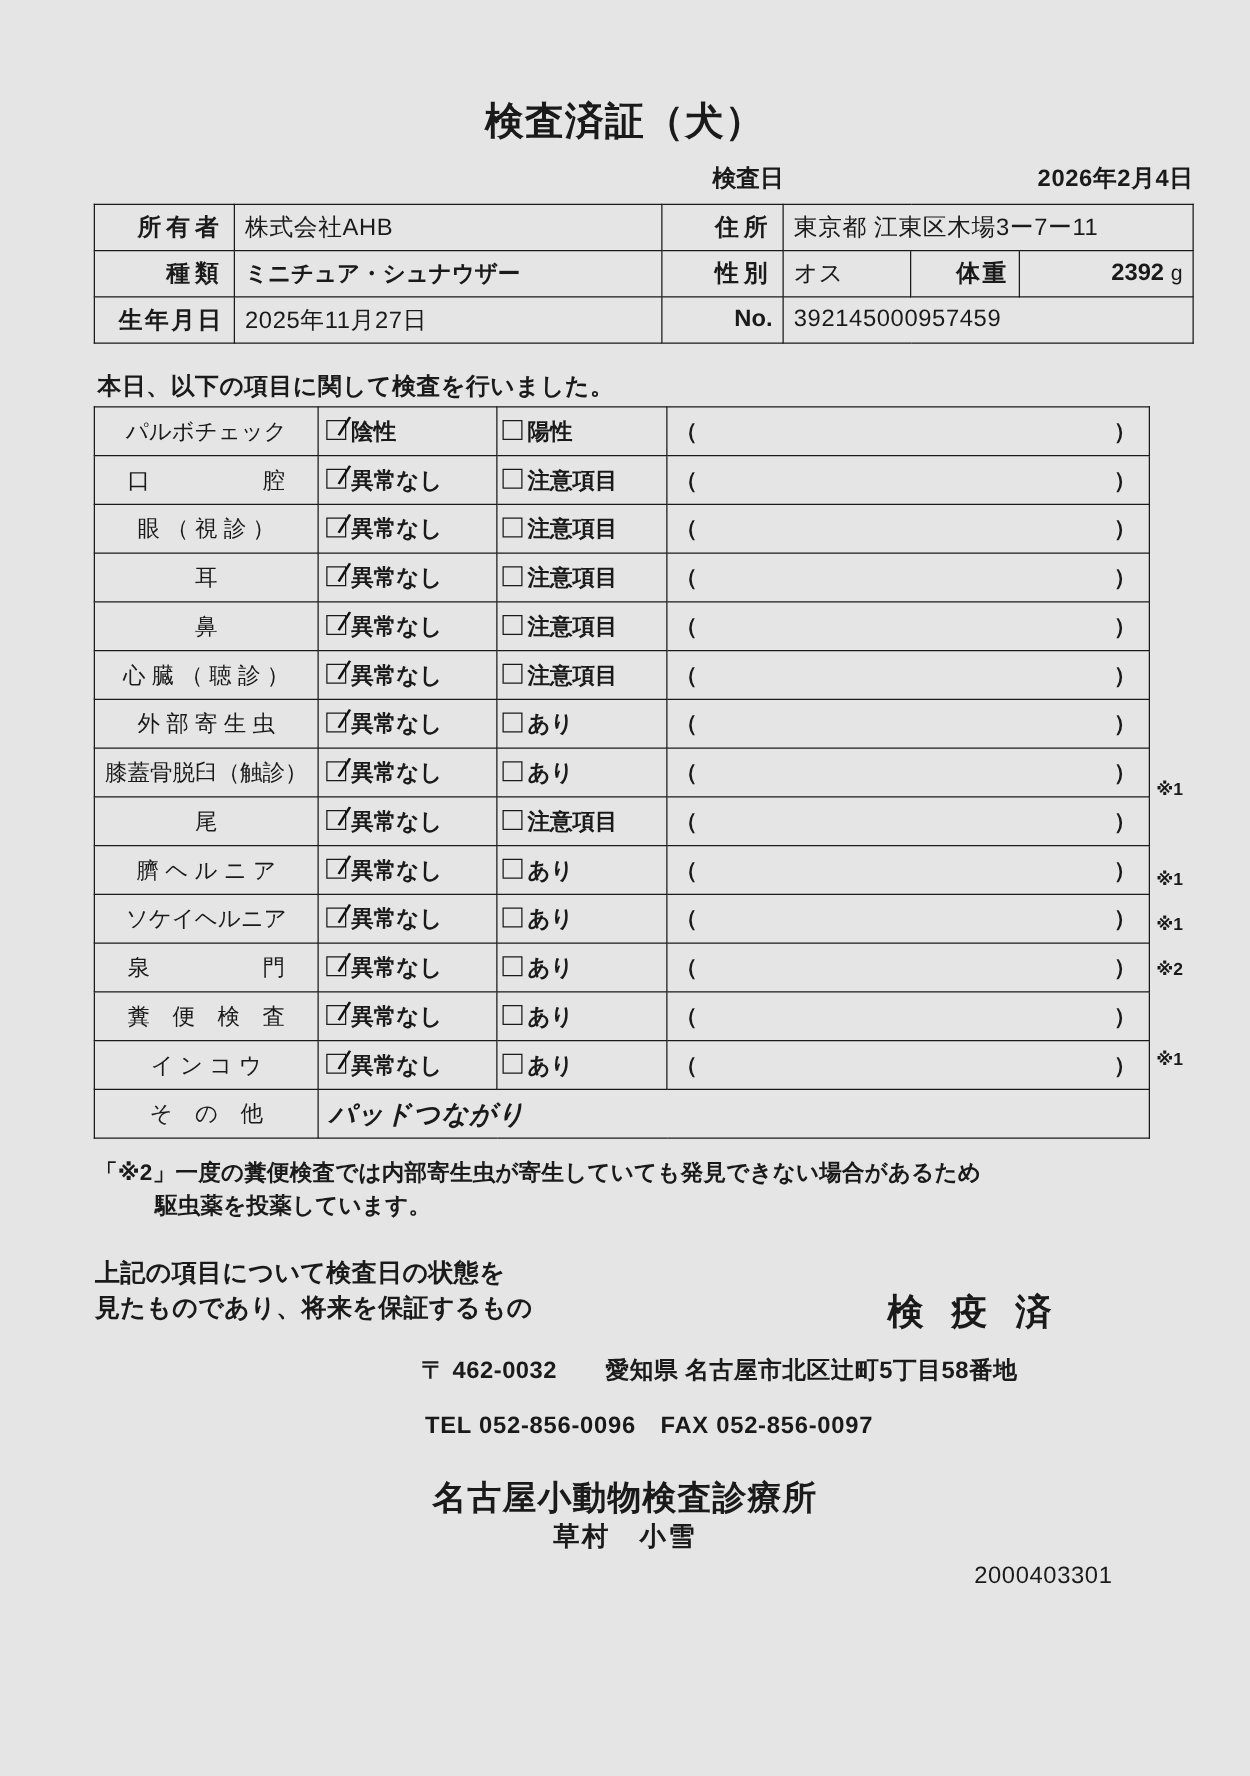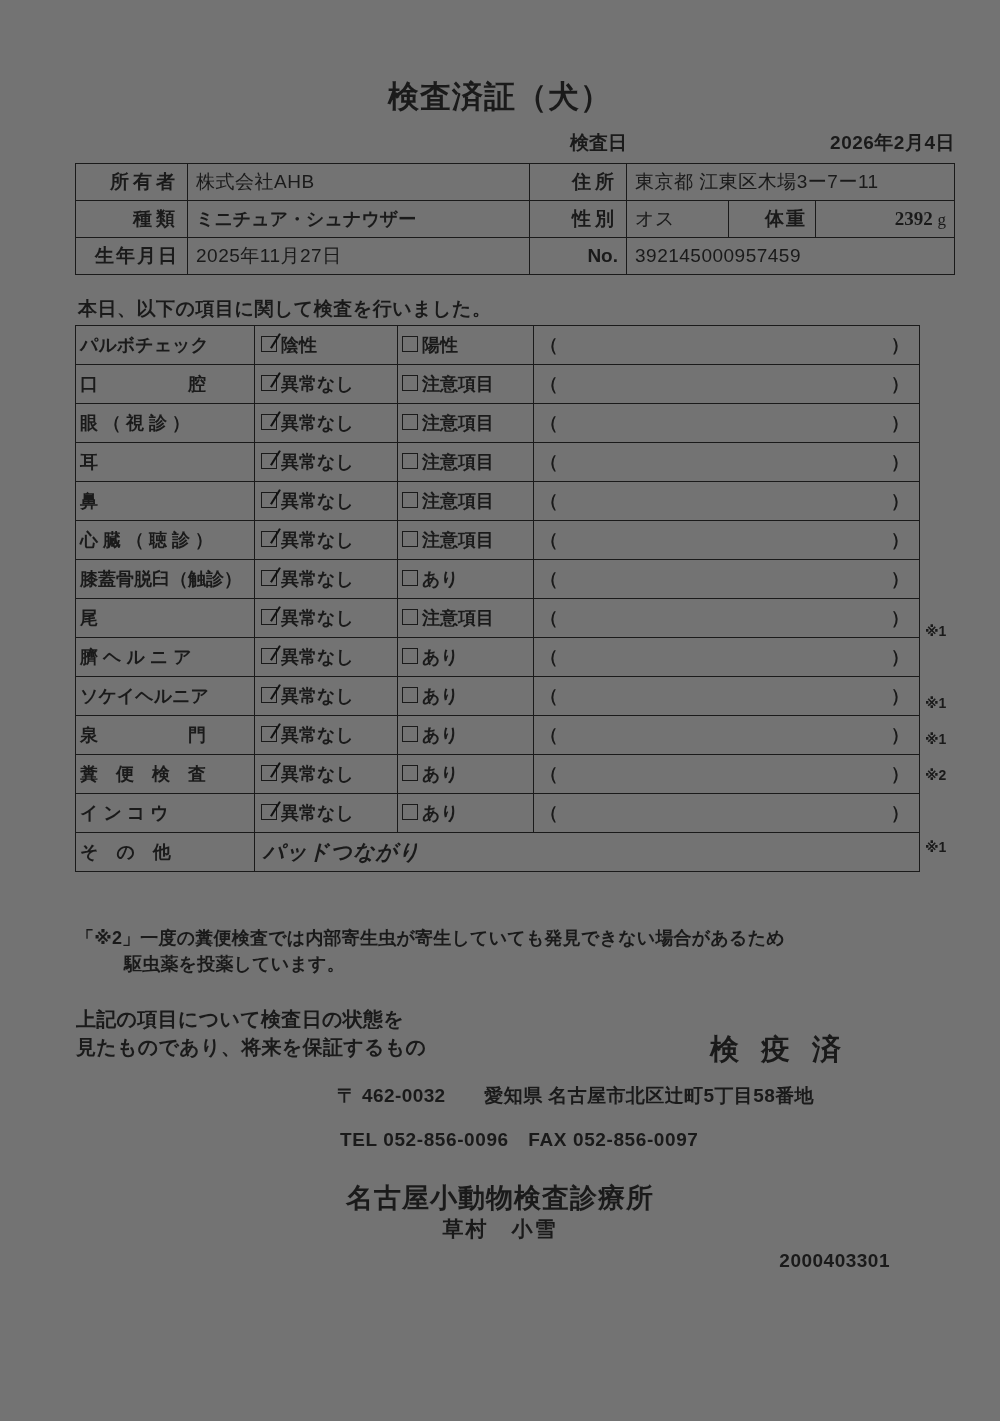--- a/index.html
+++ b/index.html
@@ -11,21 +11,21 @@
     width: 1000px;
     height: 1421px;
     font-family: "Liberation Sans", "DejaVu Sans", sans-serif;
     color: #1a1a1a;
     position: relative;
     overflow: hidden;
   }
   .page {
     position: absolute;
     inset: 0;
-    background: #737373;
+    background: #e5e5e5;
   }
   
   .title {
     position: absolute;
     top: 76px;
     left: 0;
     width: 1000px;
     text-align: center;
     font-size: 31px;
     font-weight: bold;
@@ -73,21 +73,21 @@
     font-weight: bold;
     letter-spacing: 4px;
     white-space: nowrap;
   }
   .lbl-sp2 { letter-spacing: 2px; margin-left: 28px; }
   .val {
     font-weight: normal;
     letter-spacing: 0.5px;
   }
   .val-thin { font-weight: normal; letter-spacing: 0px; }
-  .unit-cell { text-align: right; font-weight: bold; padding-right: 14px; font-family: Liberation Serif, serif; }
+  .unit-cell { text-align: right; font-weight: bold; padding-right: 14px; }
   .unit-g { font-weight: normal; font-size: 17px; }
   
   .statement {
     position: absolute;
     left: 78px;
     top: 296px;
     font-size: 19px;
     font-weight: bold;
     letter-spacing: 0.5px;
   }
@@ -100,21 +100,22 @@
     border-collapse: collapse;
     font-size: 18px;
   }
   table.checks td {
     border: 1.5px solid #1a1a1a;
     height: 36px;
     vertical-align: middle;
   }
   td.c-name {
     width: 170px;
-    font-weight: bold;
+    text-align: center;
+    font-weight: normal;
     white-space: nowrap;
     padding: 0 4px;
   }
   td.c-opt1 { width: 135px; padding-left: 6px; font-weight: bold; white-space: nowrap;}
   td.c-opt2 { width: 130px; padding-left: 4px; font-weight: bold; white-space: nowrap;}
   td.c-paren { padding-left: 6px; padding-right: 10px; position: relative; }
   .paren-l { font-weight: bold; }
   .paren-r { position: absolute; right: 10px; top: 50%; transform: translateY(-50%); font-weight: bold;}
   .hand {
     font-family: "DejaVu Sans", sans-serif;
@@ -221,21 +222,21 @@
     text-align: center;
     font-size: 21px;
     font-weight: bold;
     letter-spacing: 2px;
   }
   .docnum {
     position: absolute;
     right: 110px;
     top: 1250px;
     font-size: 19px;
-    font-weight: bold;
+    font-weight: normal;
     letter-spacing: 0.5px;
   }
 </style>
 </head>
 <body>
 
 <div class="page">
 
   <div class="title">検査済証（犬）</div>
 
@@ -306,20 +307,26 @@
           <td class="c-opt2"><span class="box"></span><span>注意項目</span></td>
           <td class="c-paren"><span class="paren-l">（</span><span class="hand"></span><span class="paren-r">）</span></td>
         </tr>
         <tr>
           <td class="c-name">心 臓 （ 聴 診 ）</td>
           <td class="c-opt1"><span class="box checked"></span><span>異常なし</span></td>
           <td class="c-opt2"><span class="box"></span><span>注意項目</span></td>
           <td class="c-paren"><span class="paren-l">（</span><span class="hand"></span><span class="paren-r">）</span></td>
         </tr>
         <tr>
+          <td class="c-name">外 部 寄 生 虫</td>
+          <td class="c-opt1"><span class="box checked"></span><span>異常なし</span></td>
+          <td class="c-opt2"><span class="box"></span><span>あり</span></td>
+          <td class="c-paren"><span class="paren-l">（</span><span class="hand"></span><span class="paren-r">）</span></td>
+        </tr>
+        <tr>
           <td class="c-name">膝蓋骨脱臼（触診）</td>
           <td class="c-opt1"><span class="box checked"></span><span>異常なし</span></td>
           <td class="c-opt2"><span class="box"></span><span>あり</span></td>
           <td class="c-paren"><span class="paren-l">（</span><span class="hand"></span><span class="paren-r">）</span></td>
         </tr>
         <tr>
           <td class="c-name">尾</td>
           <td class="c-opt1"><span class="box checked"></span><span>異常なし</span></td>
           <td class="c-opt2"><span class="box"></span><span>注意項目</span></td>
           <td class="c-paren"><span class="paren-l">（</span><span class="hand"></span><span class="paren-r">）</span></td>

